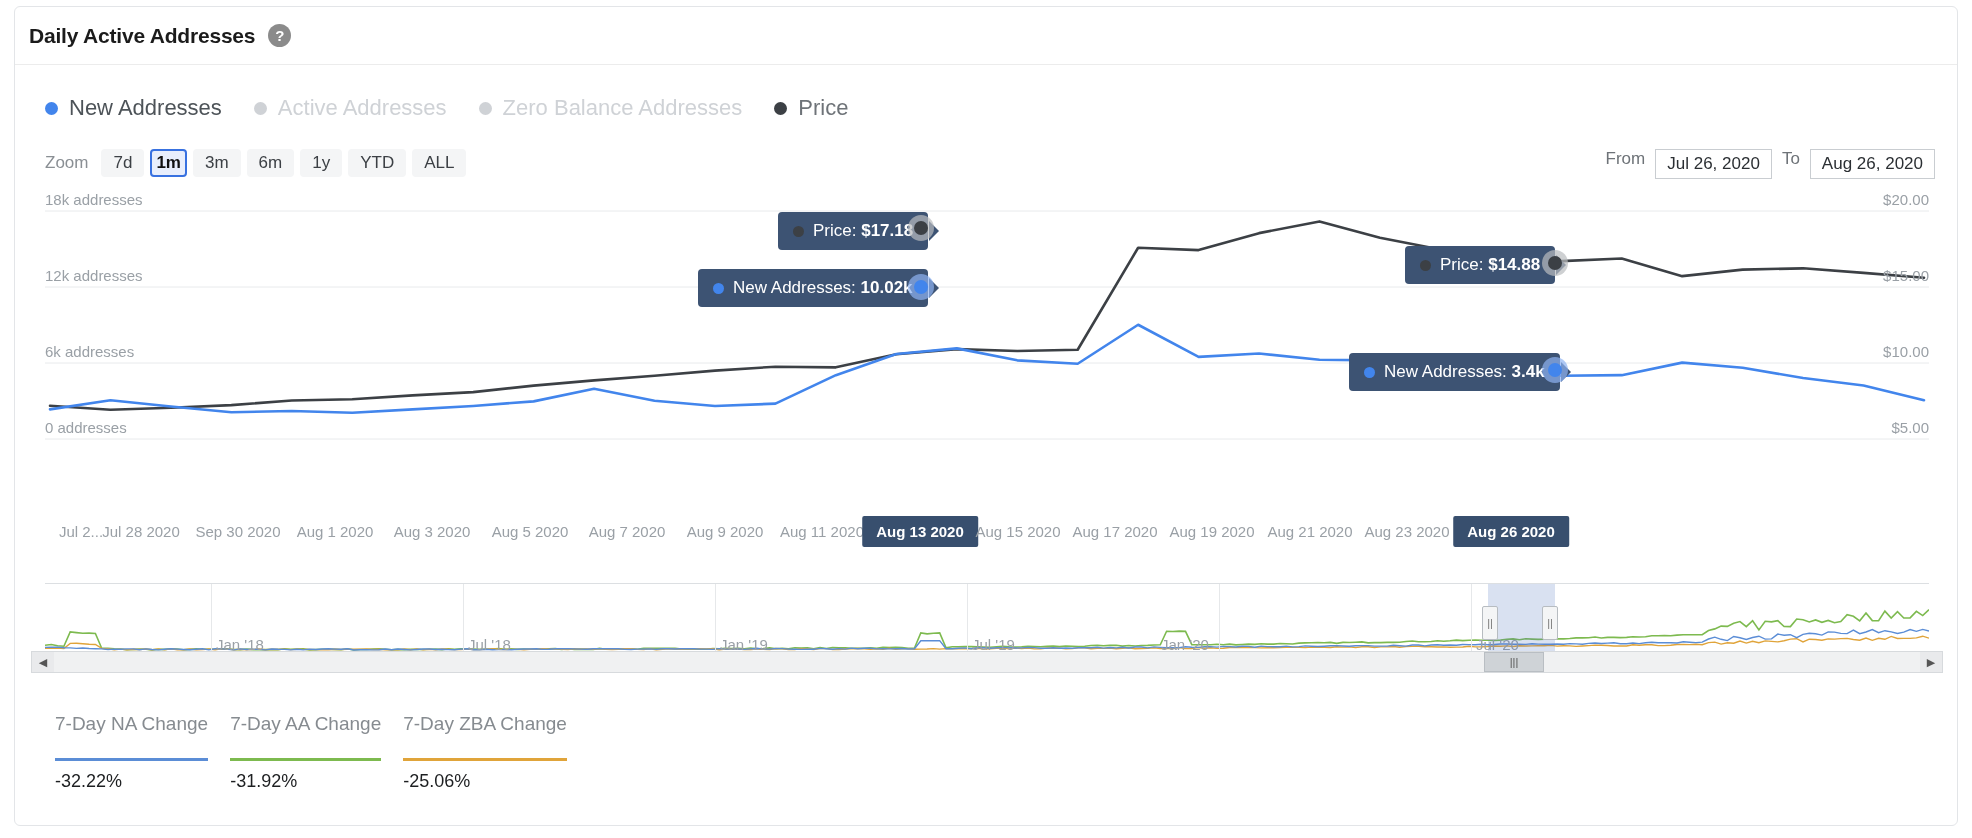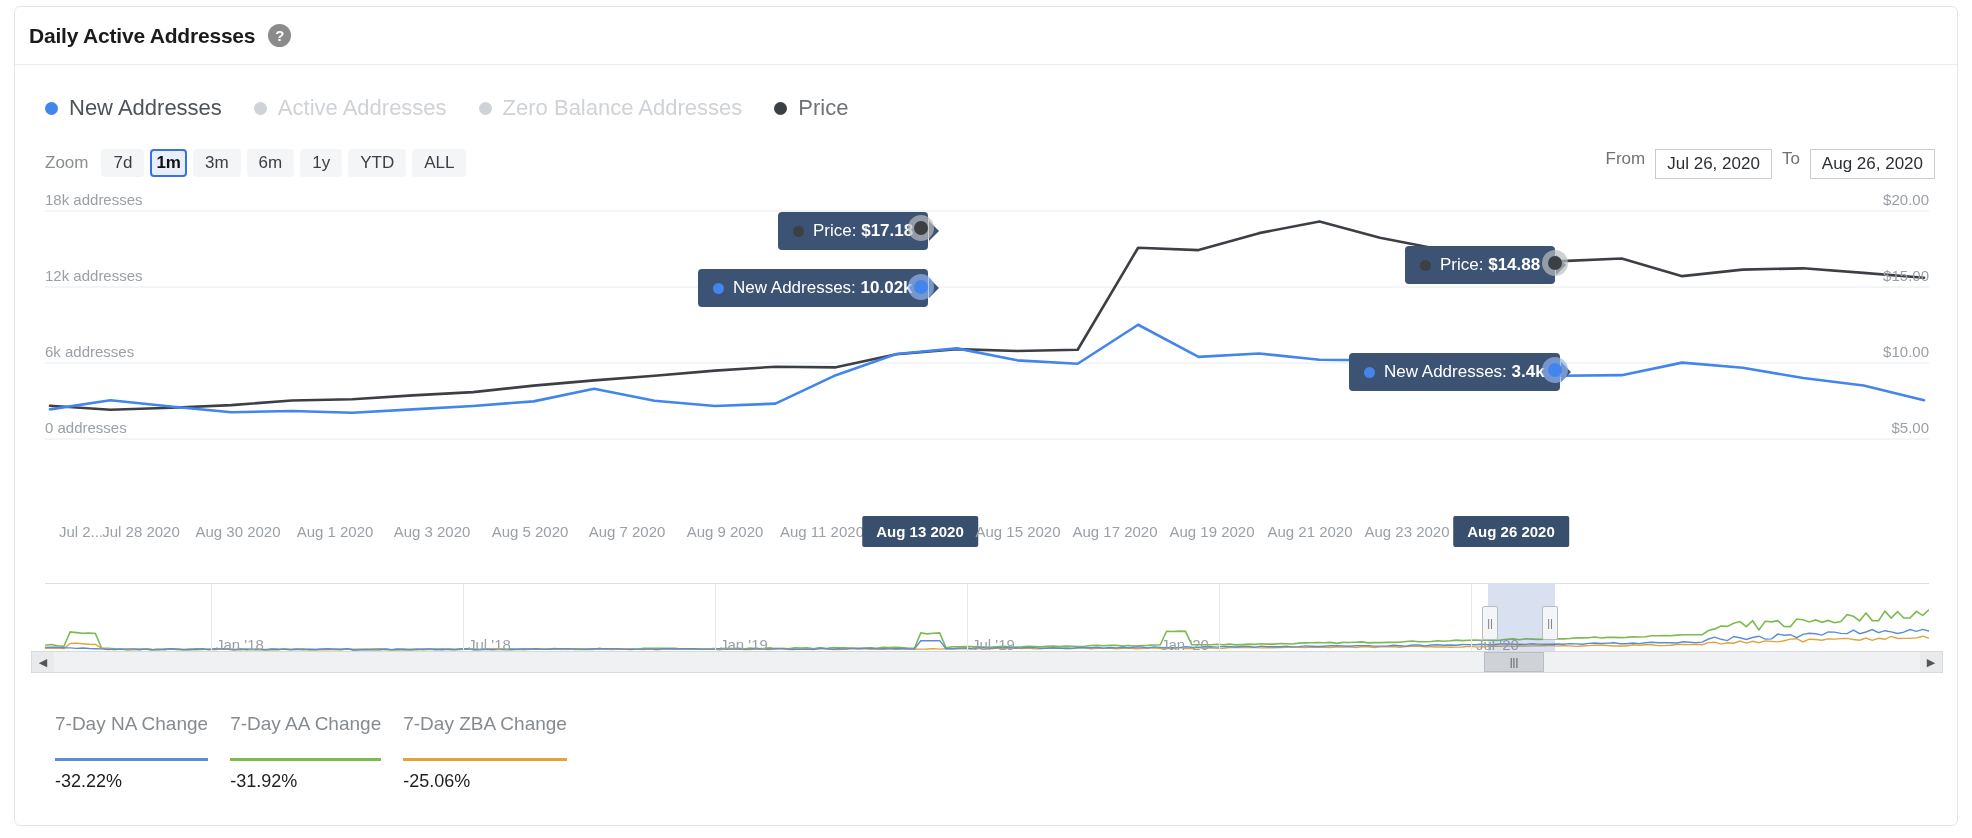--- a/index.html
+++ b/index.html
@@ -311,21 +311,21 @@
         </div>
         <div class="marker" style="left: 1540px; top: 363px; width: 26px; height: 26px;">
           <span class="halo" style="background: rgb(143, 180, 242); opacity: 0.7;"></span>
           <span class="core" style="background: rgb(66, 133, 236);"></span>
         </div>
       </div>
 
     <div class="xaxis" id="xaxis">
         <div class="xtick" style="left: 0px; margin-left: 36px;">Jul 2...</div>
         <div class="xtick" style="left: 96px;">Jul 28 2020</div>
-        <div class="xtick" style="left: 193px;">Aug 30 2020</div>
+        <div class="xtick" style="left: 193px;">Sep 30 2020</div>
         <div class="xtick" style="left: 290px;">Aug 1 2020</div>
         <div class="xtick" style="left: 387px;">Aug 3 2020</div>
         <div class="xtick" style="left: 485px;">Aug 5 2020</div>
         <div class="xtick" style="left: 582px;">Aug 7 2020</div>
         <div class="xtick" style="left: 680px;">Aug 9 2020</div>
         <div class="xtick" style="left: 777px;">Aug 11 2020</div>
         <div class="xtick hl" style="left: 875px;">Aug 13 2020</div>
         <div class="xtick" style="left: 973px;">Aug 15 2020</div>
         <div class="xtick" style="left: 1070px;">Aug 17 2020</div>
         <div class="xtick" style="left: 1167px;">Aug 19 2020</div>

